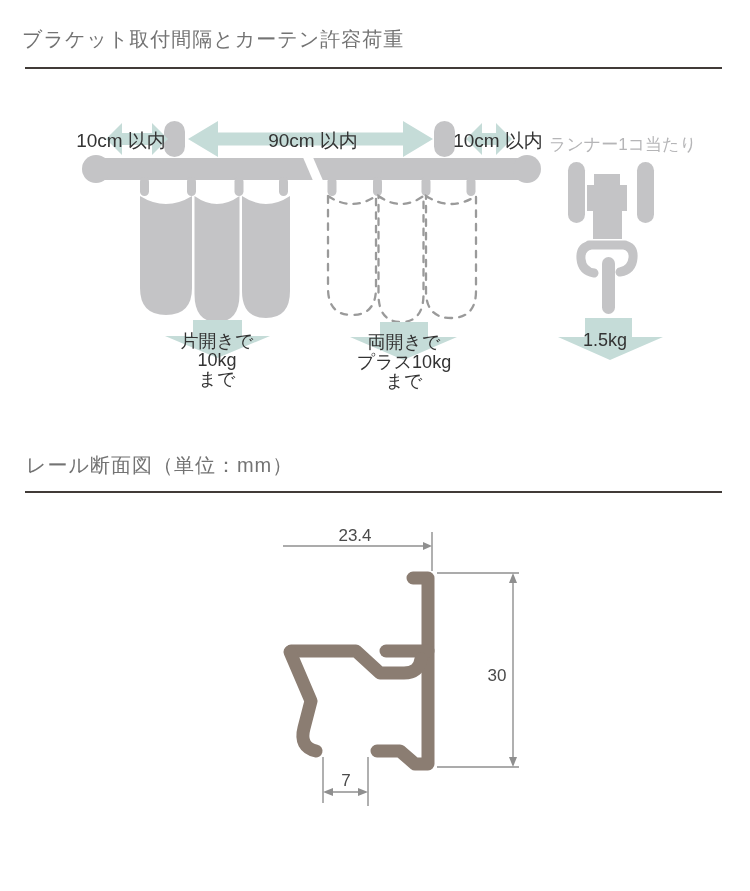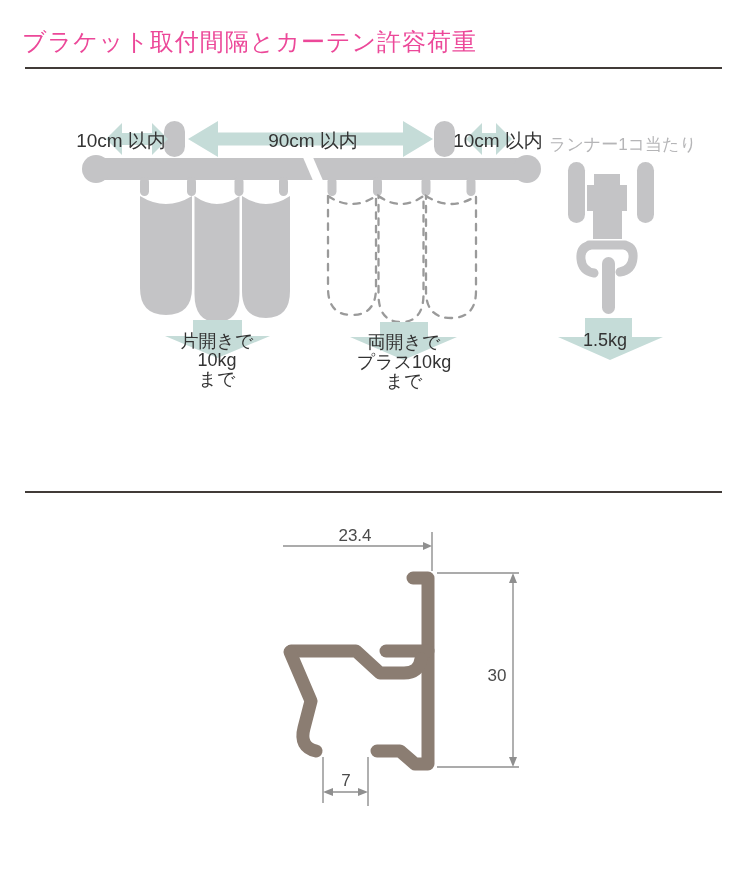--- a/index.html
+++ b/index.html
@@ -1,18 +1,18 @@
 <!DOCTYPE html>
 <html><head>
 <meta charset="utf-8">
 <style>
   html,body{margin:0;padding:0;background:#ffffff;}
   #page{position:relative;width:750px;height:891px;background:#ffffff;overflow:hidden;
         font-family:"Liberation Sans","DejaVu Sans",sans-serif;}
-  .sec-title{position:absolute;color:#ec4899;font-size:24px;letter-spacing:1px;white-space:nowrap;}
+  .sec-title{position:absolute;color:#737373;font-size:20px;letter-spacing:1px;white-space:nowrap;}
   #title1{left:22px;top:26px;}
   #title2{left:26px;top:452px;}
   .rule{position:absolute;left:25px;width:697px;height:2px;background:#413b38;}
   #rule1{top:67px;}
   #rule2{top:491px;}
   svg{position:absolute;left:0;}
   #diagram1{top:105px;}
   #diagram2{top:510px;}
   svg text{font-family:"Liberation Sans","DejaVu Sans",sans-serif;}
   .lbl-dark{fill:#333333;font-size:19px;}
@@ -93,20 +93,21 @@
       <rect x="587" y="185" width="40" height="26"></rect>
       <rect x="593" y="209" width="29" height="30"></rect>
       <path d="M 589,245 L 625,245 M 591,245 Q 580,247 581,259 Q 582,271 594,273 M 624,245 Q 634,247 633,258 Q 632,270 620,272" fill="none" stroke="#c4c4c6" stroke-width="9" stroke-linecap="round"></path>
       <rect x="602" y="257" width="13" height="57" rx="6.5"></rect>
     </g>
 
     <polygon fill="#c5dcd8" points="585,318 632,318 632,337 663,337 610,360 558,337 585,337"></polygon>
     <text class="lbl-load" x="605" y="346" text-anchor="middle" font-size="17">1.5kg</text>
   </svg>
 
+  <div id="title2" class="sec-title">レール断面図（単位：mm）</div>
   <div id="rule2" class="rule"></div>
 
   <svg id="diagram2" width="750" height="320" viewBox="0 510 750 320">
 
     <g fill="none" stroke="#8b7d72" stroke-width="13" stroke-linecap="round" stroke-linejoin="round">
       <path d="M 413,578 L 428,578 L 428,764 L 415,764 L 400,751 L 377,751"></path>
       <path d="M 386,651 L 428,651"></path>
       <path d="M 291,651 L 356,651 L 380,673 L 404,673 Q 419,673 421,659"></path>
       <path d="M 290,652 L 311,701 L 304,728 Q 299,747 316,751"></path>
     </g>

